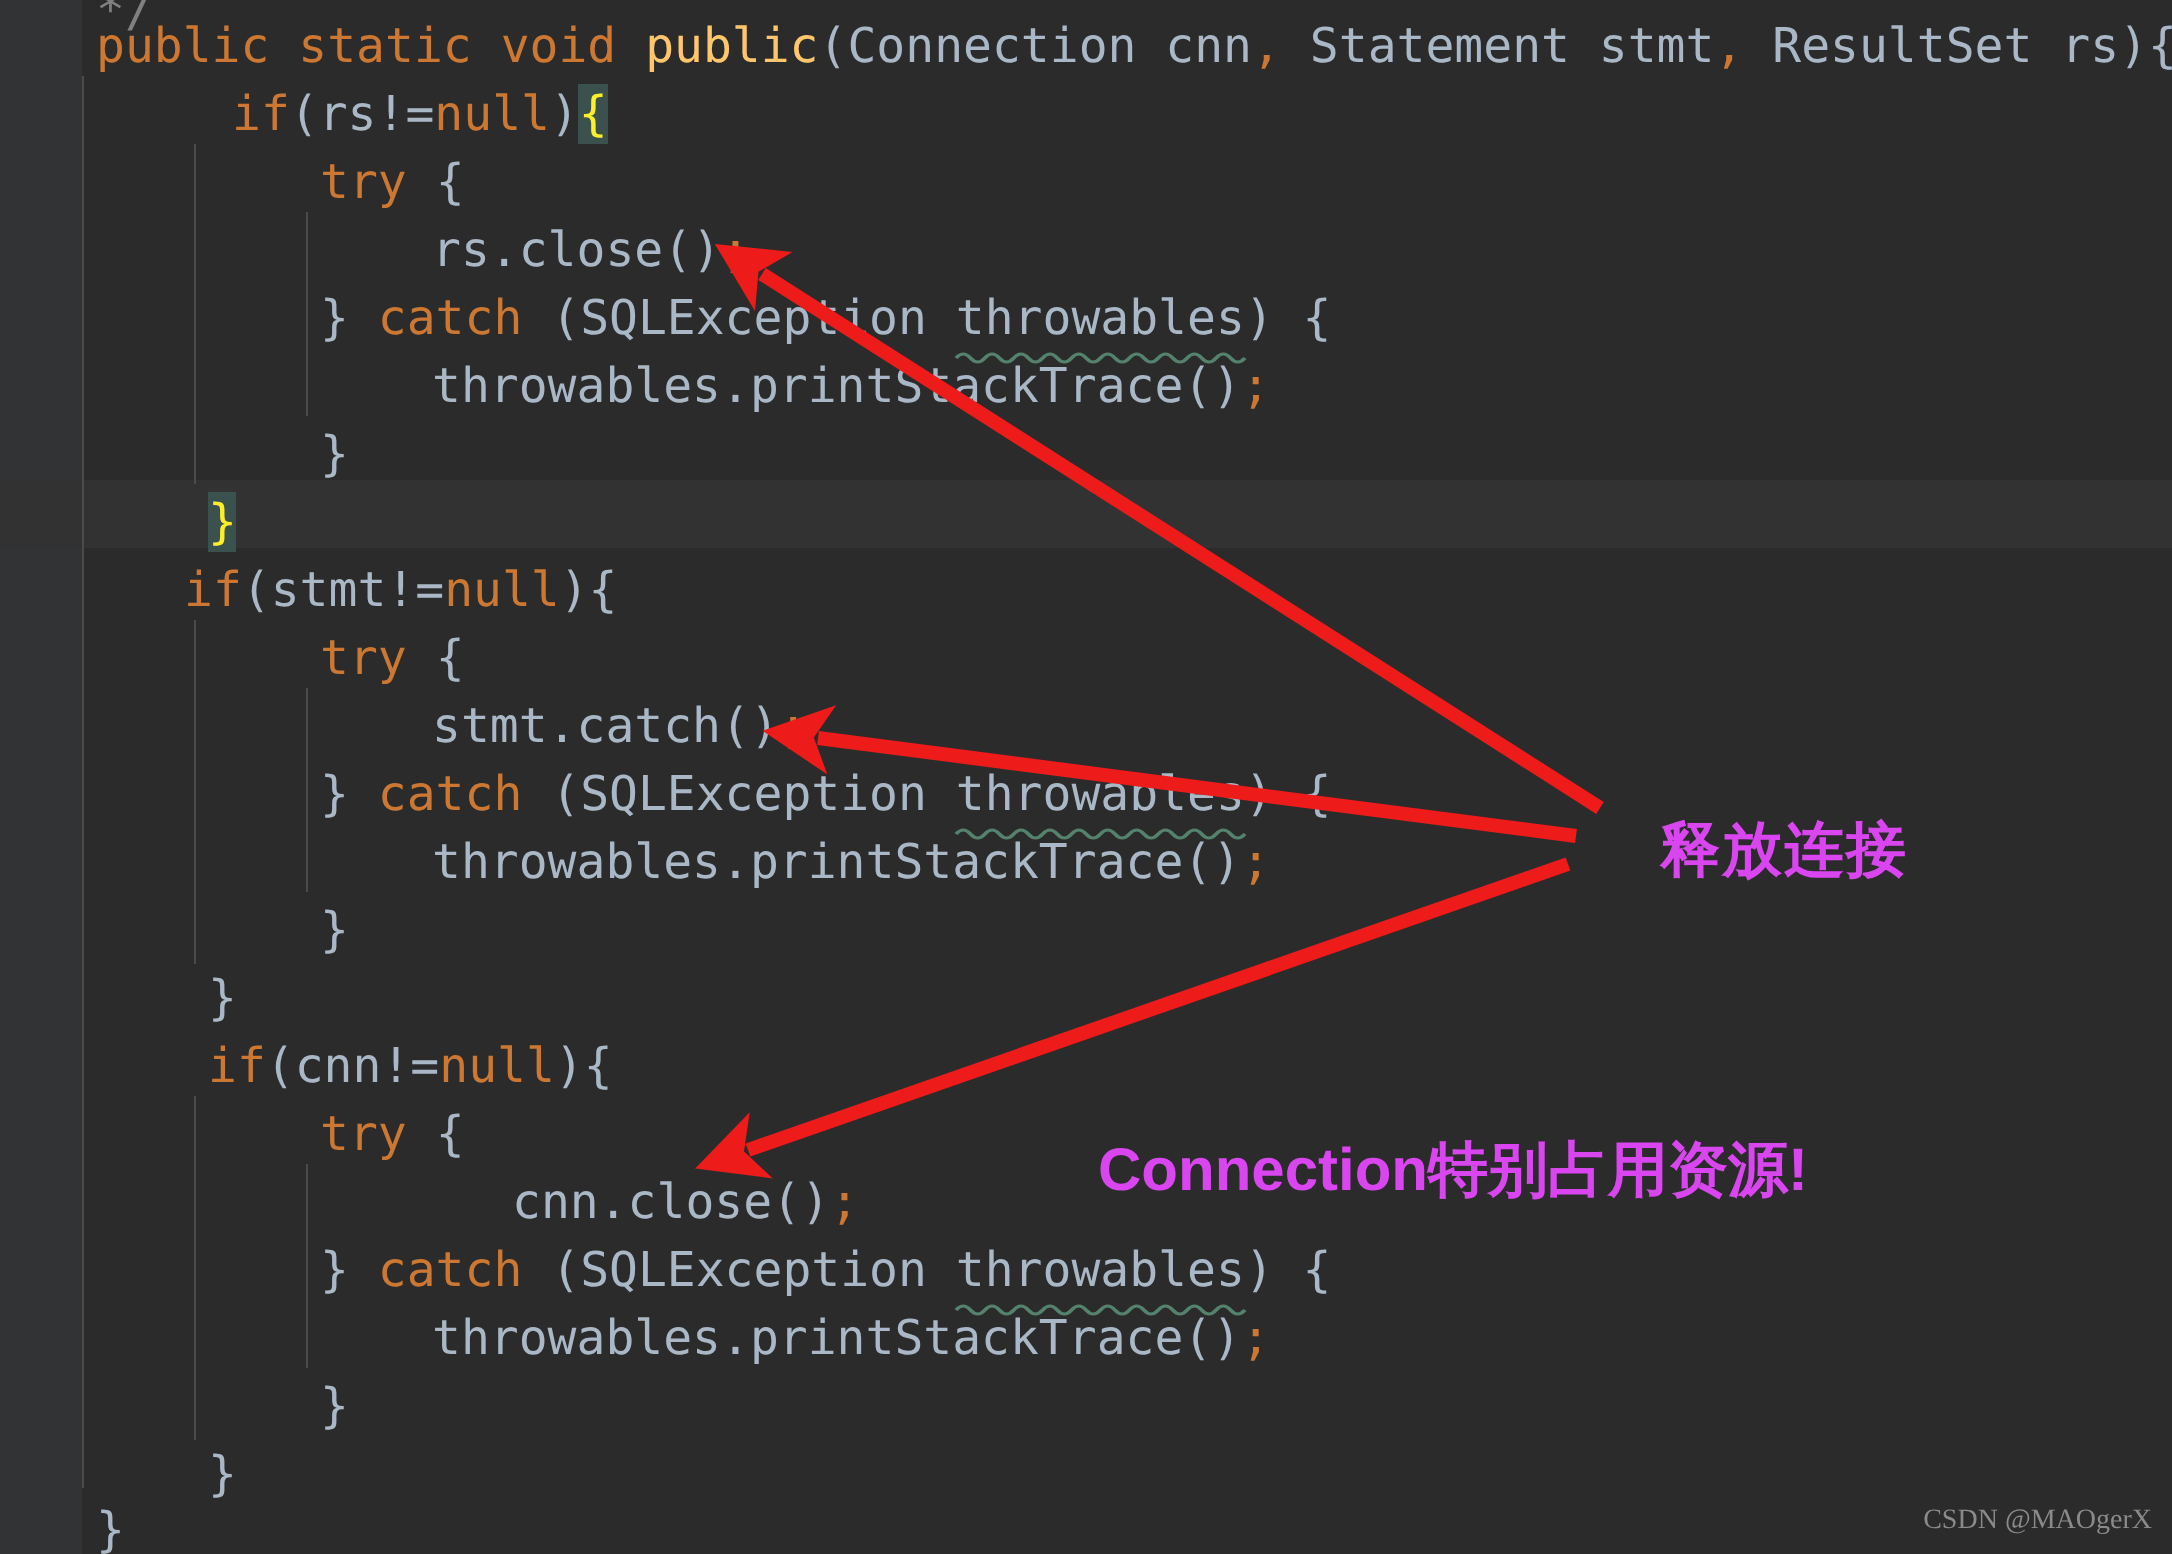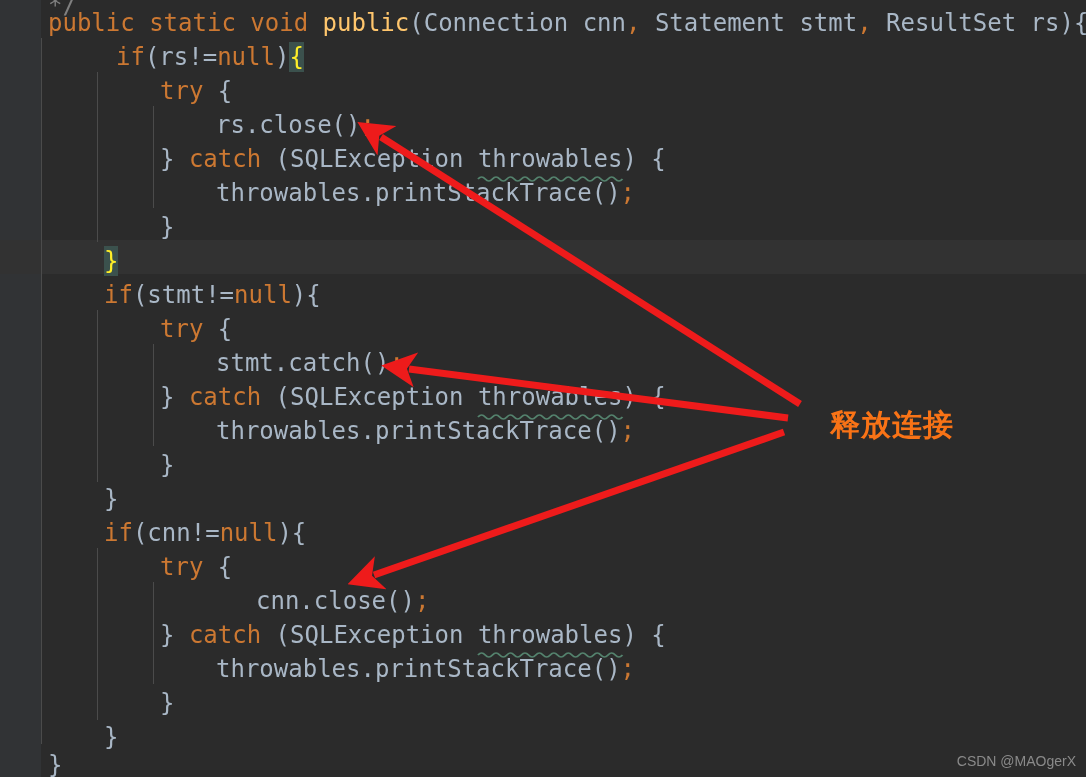--- a/index.html
+++ b/index.html
@@ -107,21 +107,21 @@
     left: 0;
     top: 0;
     width: 1086px;
     height: 777px;
     z-index: 10;
     pointer-events: none;
   }
 
   .annotation {
     position: absolute;
-    color: #f97316;
+    color: #d946ef;
     font-family: Liberation Sans, sans-serif;
     font-weight: bold;
     white-space: nowrap;
     z-index: 11;
   }
   #anno-release {
     left: 830px;
     top: 405px;
     font-size: 30px;
     letter-spacing: 1px;
@@ -132,21 +132,21 @@
     font-size: 30px;
     letter-spacing: 0px;
   }
 
   
   .watermark {
     position: absolute;
     right: 10px;
     bottom: 8px;
     color: #8a8a8a;
-    font-family: Liberation Sans, sans-serif;
+    font-family: Liberation Serif, serif;
     font-size: 14px;
     z-index: 12;
     white-space: nowrap;
   }
 </style>
 </head>
 <body>
 
 <div id="editor">
 
@@ -177,21 +177,21 @@
     <div class="ln" style="top:142px;left:160px;"><span class="pun">}</span> <span class="kw">catch</span> <span class="pun">(</span><span class="id">SQLException </span><span class="squiggle"><span class="id">throwables</span><svg viewBox="0 0 120 6" preserveAspectRatio="none">
             <path d="M0 4 Q3 0 6 4 T12 4 T18 4 T24 4 T30 4 T36 4 T42 4 T48 4 T54 4 T60 4 T66 4 T72 4 T78 4 T84 4 T90 4 T96 4 T102 4 T108 4 T114 4 T120 4" fill="none" stroke="#54826d" stroke-width="1.6"></path>
           </svg></span><span class="pun">) {</span></div>
 
     <div class="ln" style="top:176px;left:216px;"><span class="id">throwables.printStackTrace()</span><span class="sem">;</span></div>
 
     <div class="ln" style="top:210px;left:160px;"><span class="pun">}</span></div>
 
     <div class="ln" style="top:244px;left:104px;"><span class="brace-hl">}</span></div>
 
-    <div class="ln" style="top:278px;left:104px;"><span class="kw">if</span><span class="pun">(</span><span class="id">stmt</span><span class="pun">!=</span><span class="kw">null</span><span class="pun">){</span></div>
+    <div class="ln" style="top:278px;left:92px;"><span class="kw">if</span><span class="pun">(</span><span class="id">stmt</span><span class="pun">!=</span><span class="kw">null</span><span class="pun">){</span></div>
 
     <div class="ln" style="top:312px;left:160px;"><span class="kw">try</span> <span class="pun">{</span></div>
 
     <div class="ln" style="top:346px;left:216px;"><span class="id">stmt.catch()</span><span class="sem">;</span></div>
 
     <div class="ln" style="top:380px;left:160px;"><span class="pun">}</span> <span class="kw">catch</span> <span class="pun">(</span><span class="id">SQLException </span><span class="squiggle"><span class="id">throwables</span><svg viewBox="0 0 120 6" preserveAspectRatio="none">
             <path d="M0 4 Q3 0 6 4 T12 4 T18 4 T24 4 T30 4 T36 4 T42 4 T48 4 T54 4 T60 4 T66 4 T72 4 T78 4 T84 4 T90 4 T96 4 T102 4 T108 4 T114 4 T120 4" fill="none" stroke="#54826d" stroke-width="1.6"></path>
           </svg></span><span class="pun">) {</span></div>
 
     <div class="ln" style="top:414px;left:216px;"><span class="id">throwables.printStackTrace()</span><span class="sem">;</span></div>
@@ -226,16 +226,17 @@
         <path d="M0,0 L5,2.5 L0,5 L1.3,2.5 z" fill="#ee1b1b"></path>
       </marker>
     </defs>
     <line x1="800" y1="404" x2="381" y2="137" stroke="#ee1b1b" stroke-width="7" marker-end="url(#arrowhead)"></line>
     <line x1="788" y1="418" x2="409" y2="369" stroke="#ee1b1b" stroke-width="7" marker-end="url(#arrowhead)"></line>
     <line x1="784" y1="432" x2="374" y2="575" stroke="#ee1b1b" stroke-width="7" marker-end="url(#arrowhead)"></line>
   </svg>
 
   <div class="annotation" id="anno-release">释放连接</div>
 
+  <div class="annotation" id="anno-connection">Connection特别占用资源!</div>
 
   <div class="watermark">CSDN @MAOgerX</div>
 
 </div>
 
 </body></html>

